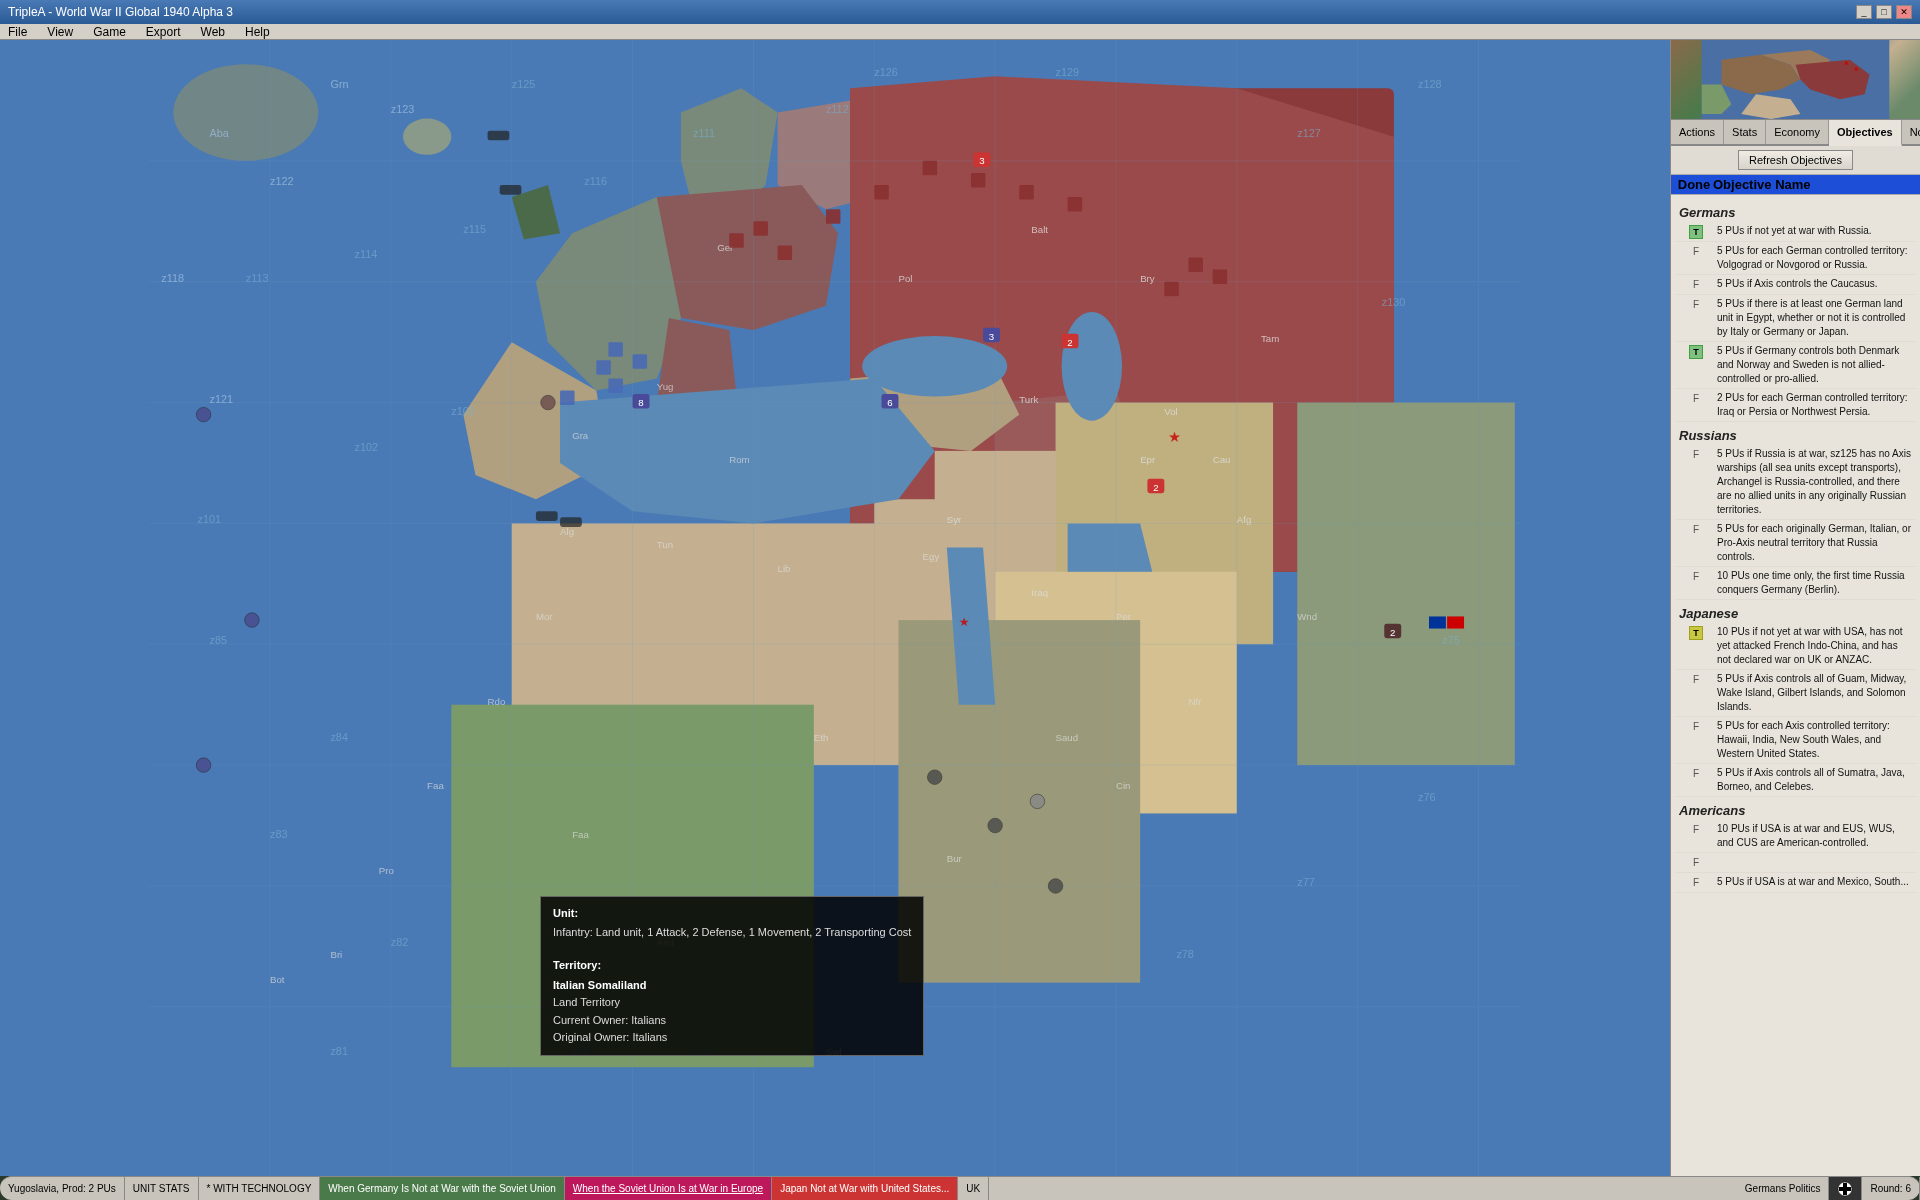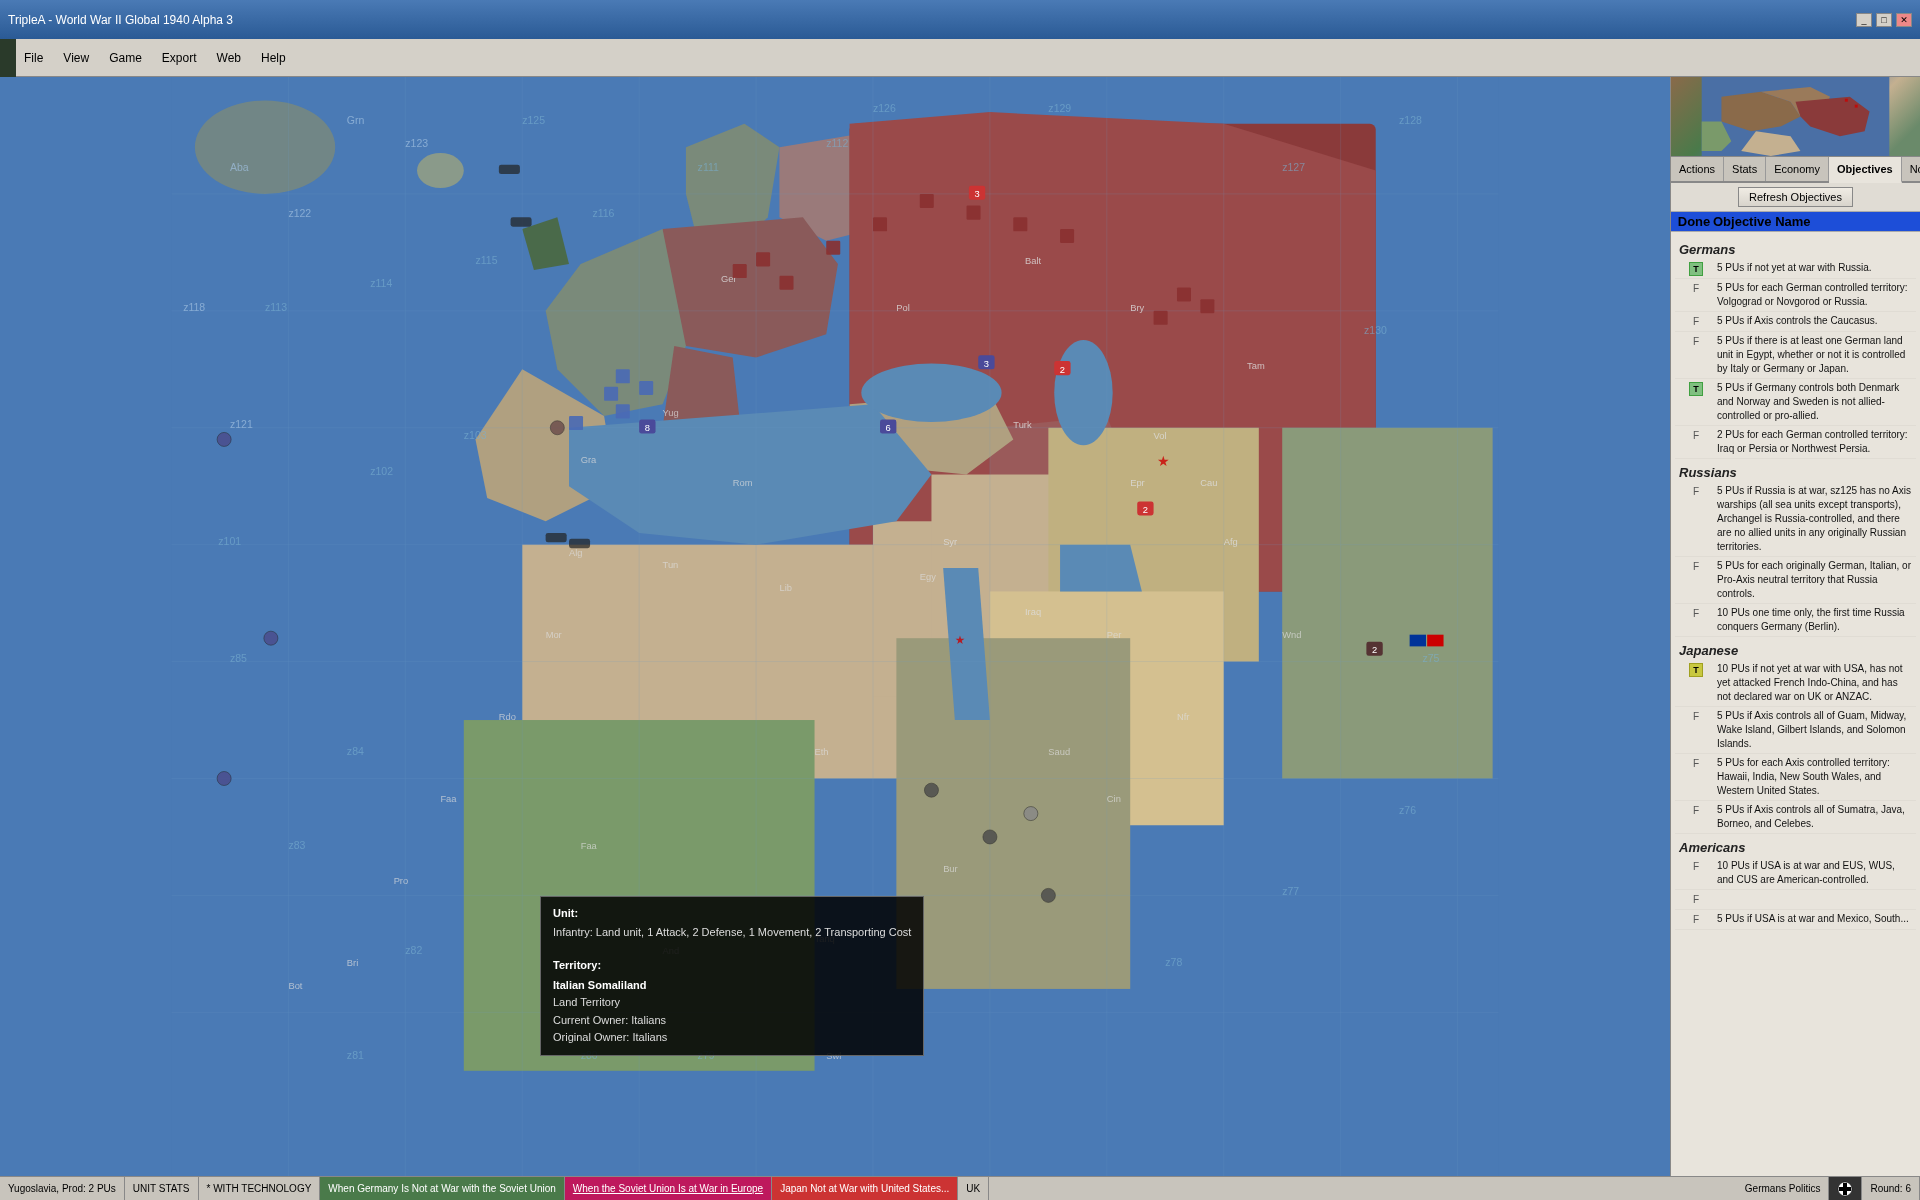--- a/index.html
+++ b/index.html
@@ -11,47 +11,46 @@
       font-size: 12px;
       background: #2a3a2a;
       display: flex;
       flex-direction: column;
     }
 
     
     #title-bar {
       background: linear-gradient(to bottom, #4a7ab5, #2a5a95);
       color: white;
-      height: 39px;
+      height: 24px;
       display: flex;
       align-items: center;
       justify-content: space-between;
       padding: 0 8px;
       font-size: 12px;
     }
     #title-bar-controls { display: flex; gap: 4px; }
     .title-btn {
       width: 16px; height: 14px;
       border: 1px solid #888;
       background: #d4d0c8;
       display: flex; align-items: center; justify-content: center;
       font-size: 9px; color: #000; cursor: pointer;
     }
 
     
     #menu-bar {
       background: #d4d0c8;
-      height: 38px;
+      height: 16px;
       display: flex;
       align-items: center;
       padding: 0 4px;
       gap: 12px;
       font-size: 12px;
       border-bottom: 1px solid #888;
-      margin-left: 16px;
     }
     .menu-item { cursor: pointer; padding: 2px 4px; }
 
     
     #main-content {
       flex: 1;
       display: flex;
       overflow: hidden;
     }
 
@@ -215,20 +214,21 @@
     }
 
     
     #very-bottom {
       background: #c8c4bc;
       height: 24px;
       display: flex;
       align-items: center;
       font-size: 10px;
       border-top: 1px solid #888;
+      border-radius: 12px;
     }
     .vb-segment {
       padding: 0 8px;
       border-right: 1px solid #888;
       height: 100%;
       display: flex;
       align-items: center;
       white-space: nowrap;
     }
     .vb-segment.highlighted { background: #4a7a4a; color: white; }

